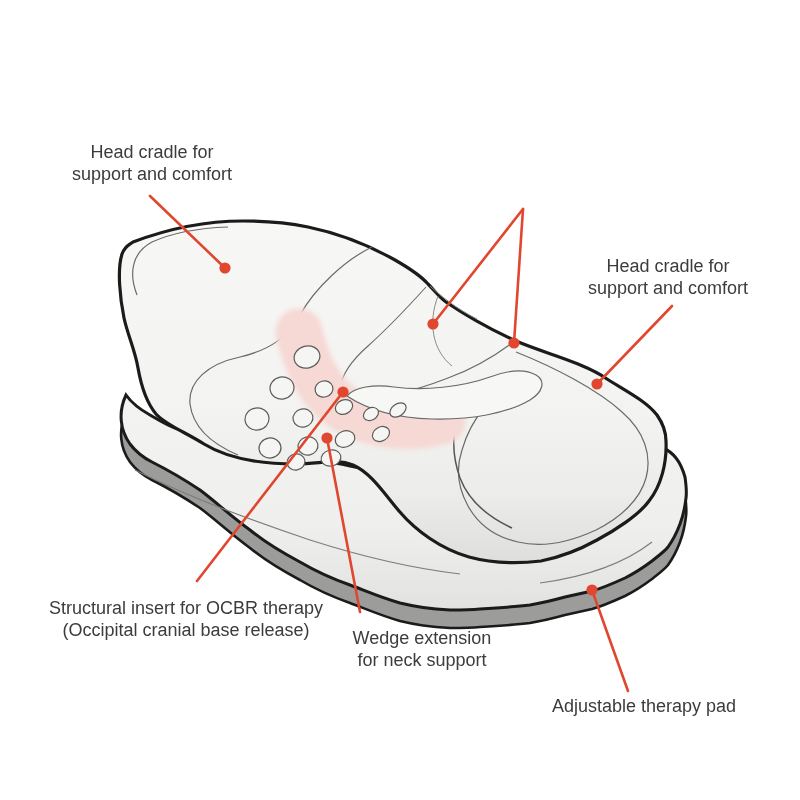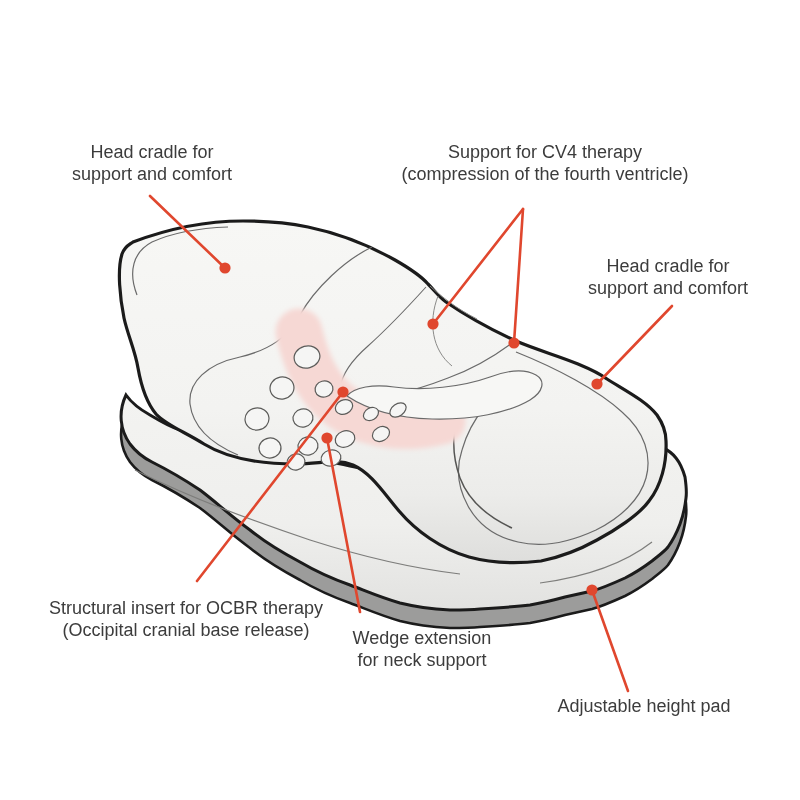--- a/index.html
+++ b/index.html
@@ -139,26 +139,24 @@
         <circle cx="343" cy="392" r="5.6"></circle>
         <circle cx="327" cy="438" r="5.6"></circle>
         <circle cx="592" cy="590" r="5.6"></circle>
       </g>
     </g>
   </svg>
 
   <div class="callout" style="left:152px;top:141px;">Head cradle for
 support and comfort</div>
 
-  <div class="callout" style="left:545px;top:141px;">Support for CV4 therapy
-(compression of the fourth ventricle)</div>
 
   <div class="callout" style="left:668px;top:255px;">Head cradle for
 support and comfort</div>
 
   <div class="callout" style="left:422px;top:627px;">Wedge extension
 for neck support</div>
 
   <div class="callout" style="left:186px;top:597px;">Structural insert for OCBR therapy
 (Occipital cranial base release)</div>
 
-  <div class="callout" style="left:644px;top:695px;">Adjustable height pad</div>
+  <div class="callout" style="left:644px;top:695px;">Adjustable therapy pad</div>
 </div>
 
 </body></html>

